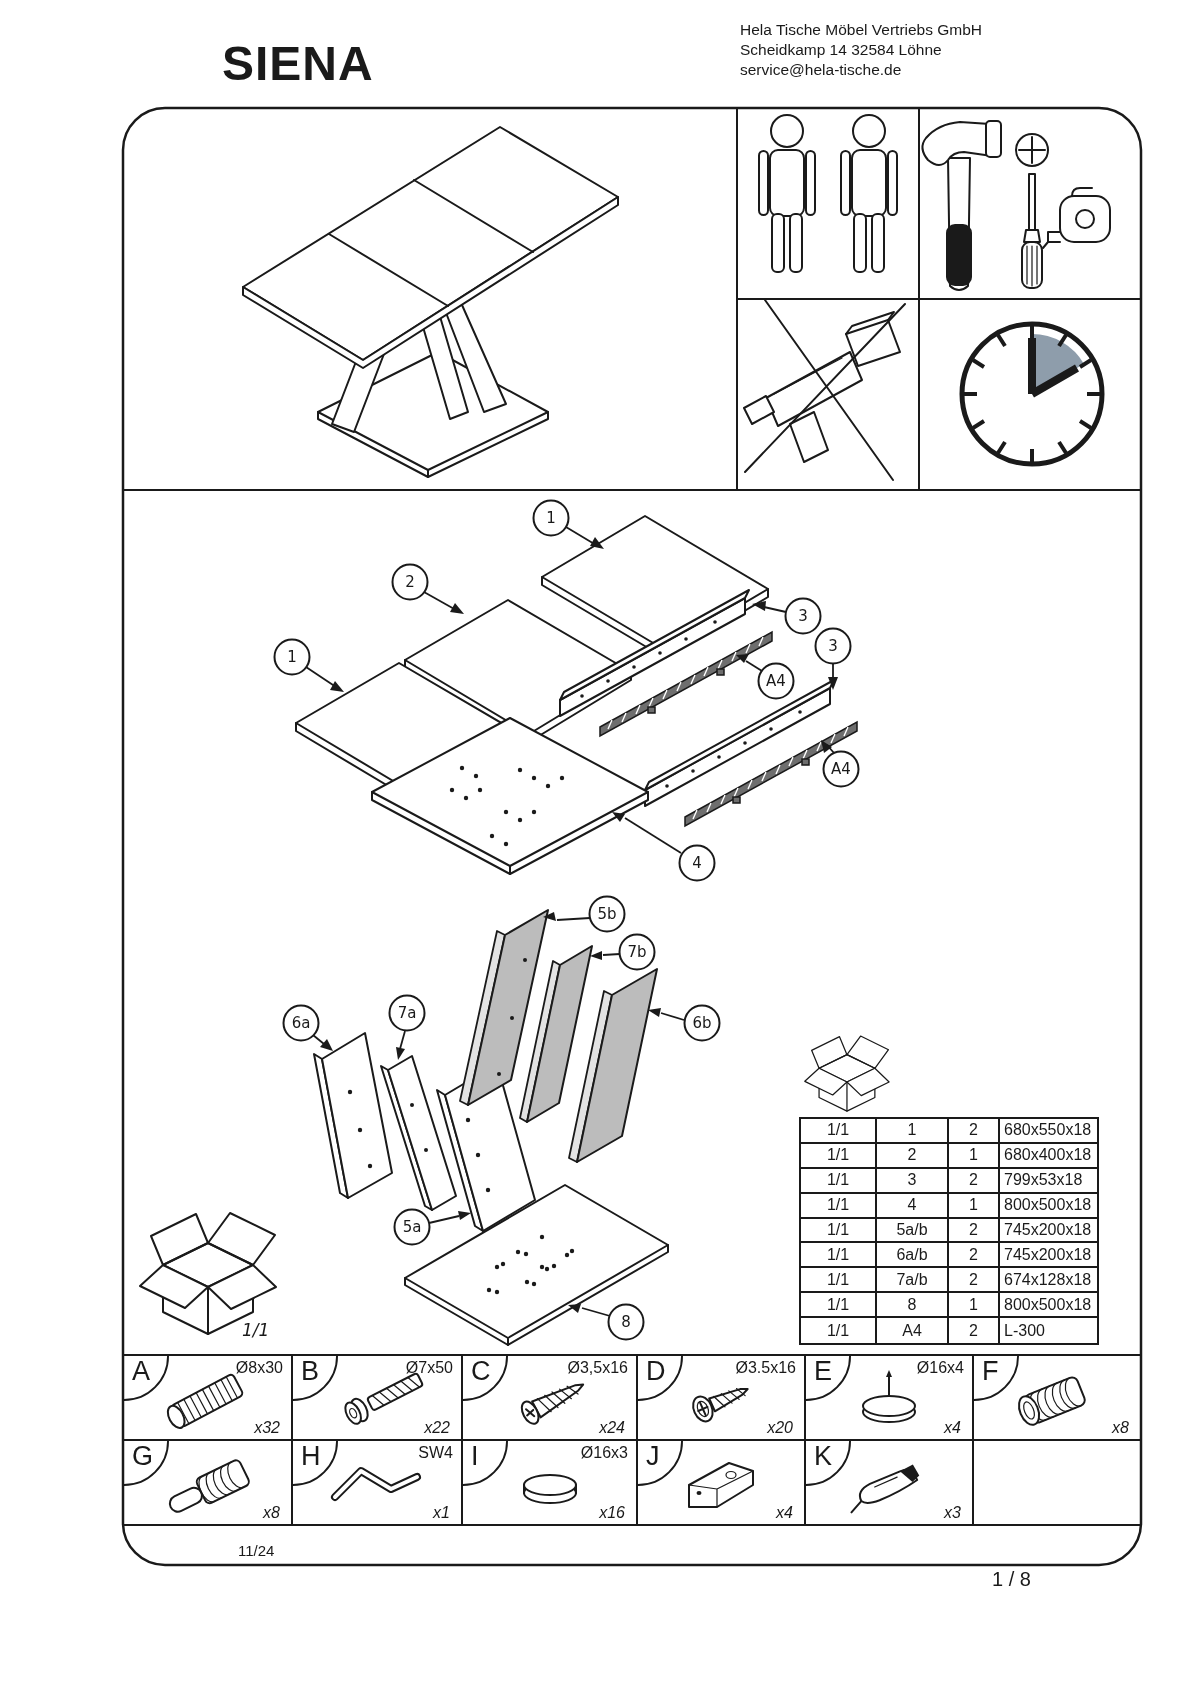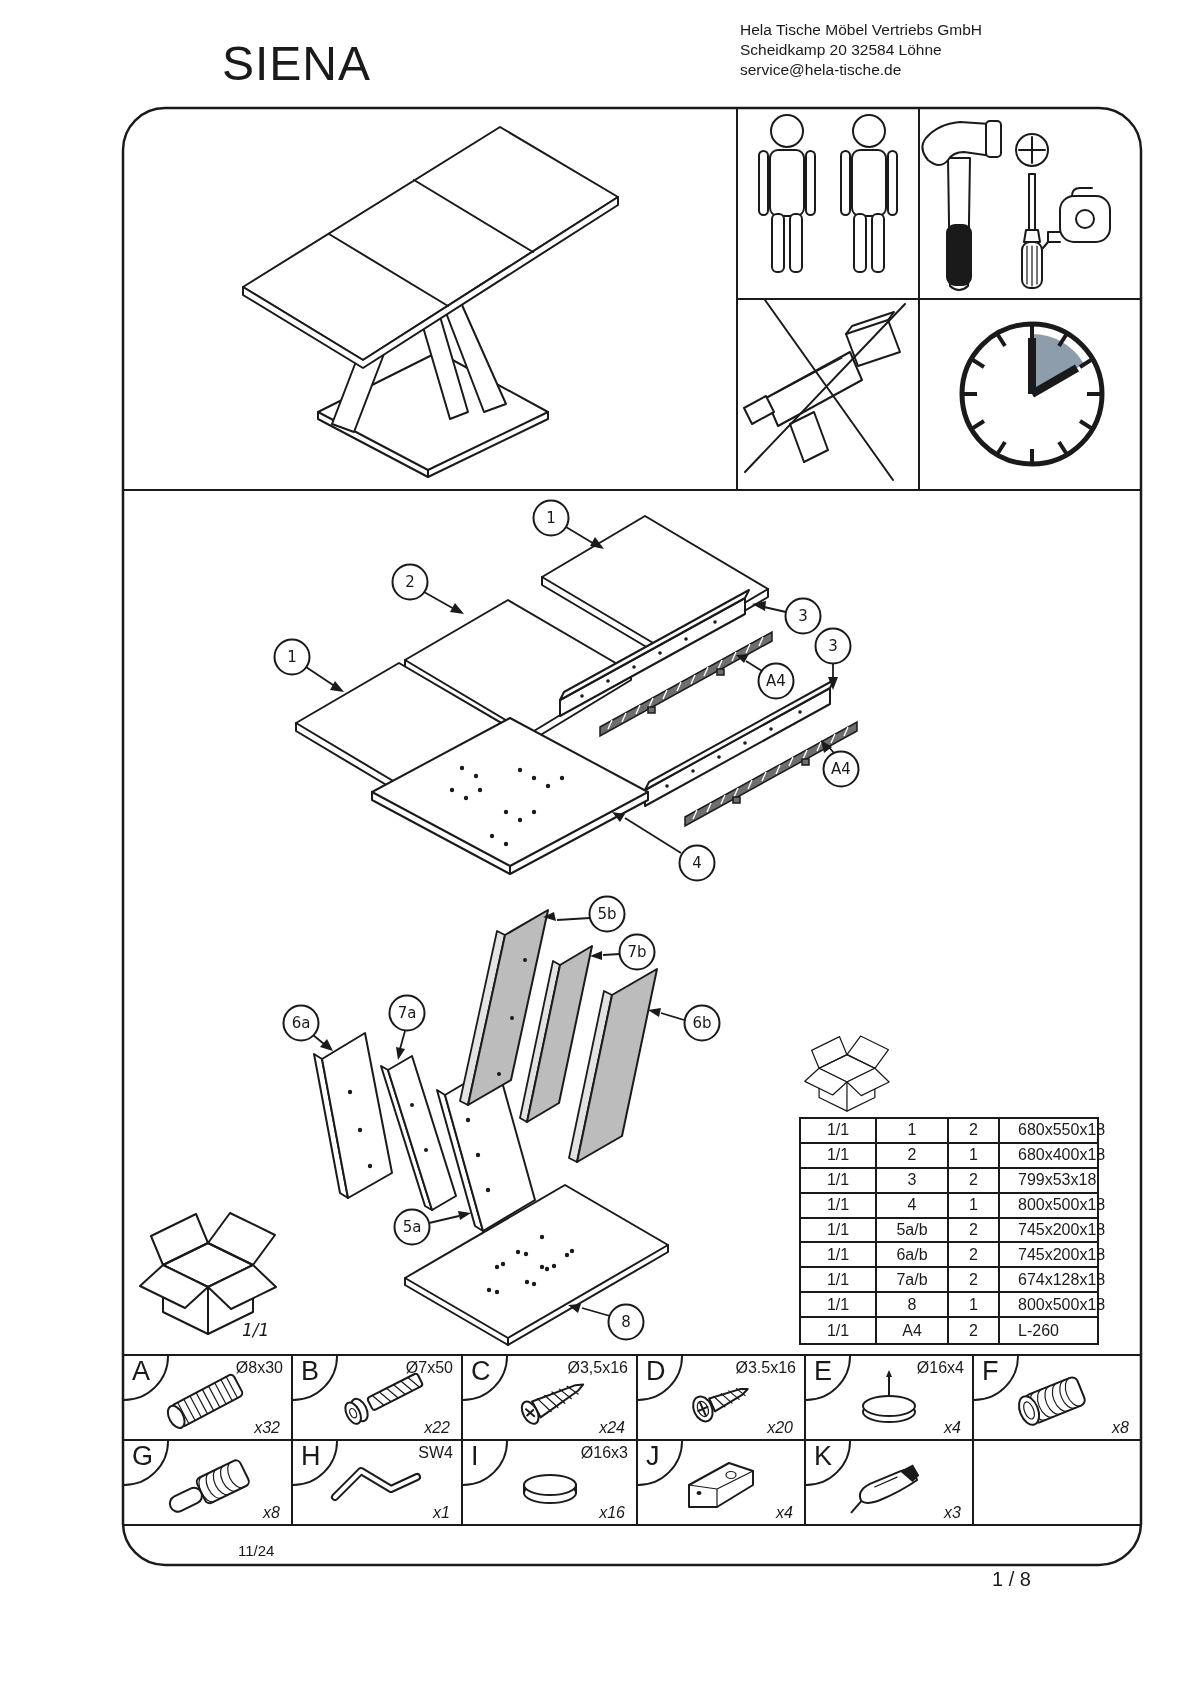--- a/index.html
+++ b/index.html
@@ -3,21 +3,21 @@
 <meta charset="utf-8">
 <style>
   :root{
     --line:#1a1a1a; --shaded-panel:#bcbcbc; --shaded-panel-edge:#e3e3e3;
     --slide-fill:#6e6e6e; --clock-wedge:#8e9dab;
   }
   html,body{margin:0;padding:0;background:#fff;}
   body{width:1200px;height:1698px;position:relative;overflow:hidden;
        font-family:"Liberation Sans",sans-serif;color:var(--line);}
   .abs{position:absolute;}
-  #title{left:222px;top:36px;font-size:48px;letter-spacing:1px;}
+  #title{left:222px;top:36px;font-size:48px;letter-spacing:1px;font-weight:bold;}
   #company{left:740px;top:20px;font-size:15.5px;line-height:20px;}
   #company div{white-space:nowrap;}
   #main-svg{position:absolute;left:0;top:0;}
   svg text{font-family:"DejaVu Sans","Liberation Sans",sans-serif;fill:var(--line);}
   .ln{stroke:var(--line);stroke-width:2;fill:none;stroke-linejoin:round;stroke-linecap:round;}
   .wf{fill:#fff;stroke:var(--line);stroke-width:2;stroke-linejoin:round;}
   .thin{stroke-width:1.2;}
   .dot{fill:var(--line);stroke:none;}
   .shaded{fill:var(--shaded-panel);stroke:var(--line);stroke-width:2;stroke-linejoin:round;}
   .lightface{fill:var(--shaded-panel-edge);stroke:var(--line);stroke-width:1.8;stroke-linejoin:round;}
@@ -31,21 +31,21 @@
   .arrow{fill:var(--line);stroke:none;}
   .cl{stroke:var(--line);stroke-width:1.8;fill:none;}
   .it{font-style:italic;}
 
   
   #parts-table{position:absolute;left:799px;top:1117px;display:grid;
     grid-template-columns:76px 72px 51px 97px;border:2px solid var(--line);
     font-size:16px;background:transparent;}
   .ptc{display:flex;align-items:center;justify-content:center;box-sizing:border-box;
     height:24.9px;border-right:2px solid var(--line);border-bottom:2px solid var(--line);}
-  .ptc.c3{justify-content:flex-start;padding-left:18px;border-right:none;}
+  .ptc.c3{justify-content:flex-start;padding-left:4px;border-right:none;}
   .ptc.rlast{border-bottom:none;}
 
   
   #hardware{position:absolute;left:123px;top:1355px;width:1018px;height:170px;}
   .hw-cell{position:absolute;height:85px;}
   .hw-arc{position:absolute;left:0;top:0;width:46px;height:46px;}
   .hw-arc path{stroke:var(--line);stroke-width:2;fill:none;}
   .hw-letter{position:absolute;left:9px;top:1px;font-size:27px;}
   .hw-dim{position:absolute;right:9px;top:4px;font-size:16px;white-space:nowrap;}
   .hw-qty{position:absolute;right:12px;bottom:3px;font-size:16px;font-style:italic;}
@@ -53,21 +53,21 @@
 
   #footer-date{left:238px;top:1542px;font-size:15px;}
   #footer-page{left:992px;top:1568px;font-size:20px;text-align:center;}
 </style>
 </head>
 <body>
 
 <div id="title" class="abs">SIENA</div>
 <div id="company" class="abs">
   <div>Hela Tische Möbel Vertriebs GmbH</div>
-  <div>Scheidkamp 20 32584 Löhne</div>
+  <div>Scheidkamp 14 32584 Löhne</div>
   <div>service@hela-tische.de</div>
 </div>
 
 <svg id="main-svg" width="1200" height="1698" viewBox="0 0 1200 1698">
   <defs>
     <g id="person-shape">
       <circle cx="0" cy="-63" r="16" class="wf" stroke-width="2.2"></circle>
       <rect x="-17" y="-44" width="34" height="66" rx="8" class="wf" stroke-width="2.2"></rect>
       <rect x="-28" y="-43" width="9" height="64" rx="4.5" class="wf" stroke-width="2.2"></rect>
       <rect x="19" y="-43" width="9" height="64" rx="4.5" class="wf" stroke-width="2.2"></rect>
@@ -402,21 +402,21 @@
   <div class="ptc c1">7a/b</div>
   <div class="ptc c2">2</div>
   <div class="ptc c3">674x128x18</div>
   <div class="ptc c0">1/1</div>
   <div class="ptc c1">8</div>
   <div class="ptc c2">1</div>
   <div class="ptc c3">800x500x18</div>
   <div class="ptc c0 rlast">1/1</div>
   <div class="ptc c1 rlast">A4</div>
   <div class="ptc c2 rlast">2</div>
-  <div class="ptc c3 rlast">L-260</div>
+  <div class="ptc c3 rlast">L-300</div>
 </div>
 
 <div id="hardware">
 
   <div class="hw-cell" style="left:0;top:0;width:169px;">
     <svg class="hw-arc" viewBox="0 0 48 48">
         <path d="M47,1 A46,46 0 0 1 1,47"></path>
       </svg>
     <span class="hw-letter">A</span>
     <span class="hw-dim">Ø8x30</span>

